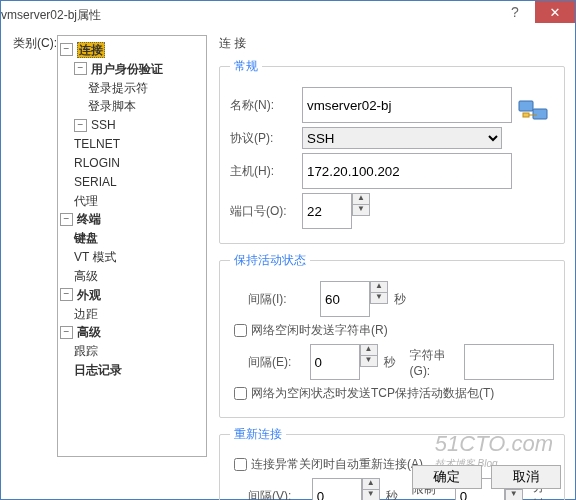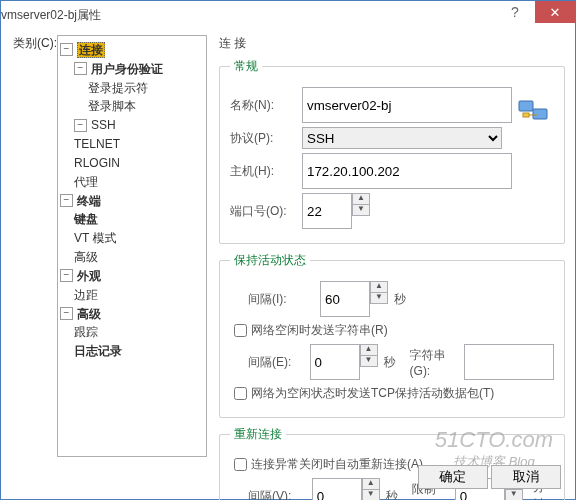--- a/index.html
+++ b/index.html
@@ -16,39 +16,39 @@
 ul.tree,ul.tree ul{list-style:none;margin:0;padding:0}
 ul.tree ul{padding-left:14px}
 li.node{white-space:nowrap;line-height:18px}
 .tw{display:inline-block;width:11px;height:11px;border:1px solid #999;text-align:center;line-height:9px;font-size:10px;margin-right:4px;color:#555;vertical-align:middle;cursor:default}
 .lbl{vertical-align:middle}
 .bold{font-weight:700}
 .sel{background:#eab308;border:1px dotted #666;padding:0 1px}
 .right{flex:1;padding-left:12px;color:#555}
 .section-title{color:#404040;font-size:12px;margin-bottom:6px}
 fieldset{border:1px solid #d0d0d0;border-radius:2px;margin:0 0 8px 0;padding:8px 10px 10px 10px}
-legend{color:#15803d;padding:0 4px}
+legend{color:#3b82f6;padding:0 4px}
 .row{display:flex;align-items:center;margin:4px 0}
 .row .k{width:72px}
 .row input[type=text]{height:36px;border:1px solid #abadb3;padding:0 4px;box-sizing:border-box}
 .row select{height:22px;border:1px solid #abadb3}
 .w-wide{width:210px}
 .w-med{width:200px}
 .spin{display:inline-flex}
 .spin input{width:50px;height:20px;border:1px solid #abadb3;border-right:0;text-align:left;padding:0 4px;box-sizing:border-box}
 .spin .sb{display:flex;flex-direction:column}
 .spin .sb span{width:16px;height:10px;border:1px solid #abadb3;font-size:8px;line-height:8px;text-align:center;background:#f0f0f0;cursor:default}
 .spin .sb span:first-child{border-bottom:0}
 .chk{display:flex;align-items:center;margin:4px 0}
 .chk input{margin-right:4px}
 .icon-net{position:absolute;right:24px;top:96px;width:34px;height:30px}
 .footer{position:absolute;right:14px;bottom:10px}
-.footer button{width:70px;height:24px;border:1px solid #acacac;background:#f0f0f0;cursor:default}
+.footer button{width:70px;height:24px;margin-left:6px;border:1px solid #acacac;background:#f0f0f0;cursor:default}
 .watermark{position:absolute;right:22px;bottom:28px;font-size:22px;color:rgba(120,120,120,0.45);font-style:italic;pointer-events:none}
-.watermark .sub{font-size:13px;display:block;text-align:center;color:rgba(120,120,120,0.55)}
+.watermark .sub{font-size:10px;display:block;text-align:left;color:rgba(120,120,120,0.55)}
 </style>
 </head>
 <body>
 
 <div class="window">
 
   <div class="titlebar">
     <span class="title">vmserver02-bj属性</span>
     <div class="controls">
       <div class="btn help">?</div>
@@ -67,20 +67,21 @@
               <li class="node"><span class="tw">−</span><span class="lbl bold">用户身份验证</span>
                 <ul>
                   <li class="node"><span class="lbl">登录提示符</span></li>
                   <li class="node"><span class="lbl">登录脚本</span></li>
                 </ul>
               </li>
               <li class="node"><span class="tw">−</span><span class="lbl">SSH</span>
               </li>
               <li class="node"><span class="lbl">TELNET</span></li>
               <li class="node"><span class="lbl">RLOGIN</span></li>
+              <li class="node"><span class="lbl">SERIAL</span></li>
               <li class="node"><span class="lbl">代理</span></li>
             </ul>
           </li>
           <li class="node"><span class="tw">−</span><span class="lbl bold">终端</span>
             <ul>
               <li class="node"><span class="lbl bold">键盘</span></li>
               <li class="node"><span class="lbl">VT 模式</span></li>
               <li class="node"><span class="lbl">高级</span></li>
             </ul>
           </li>

